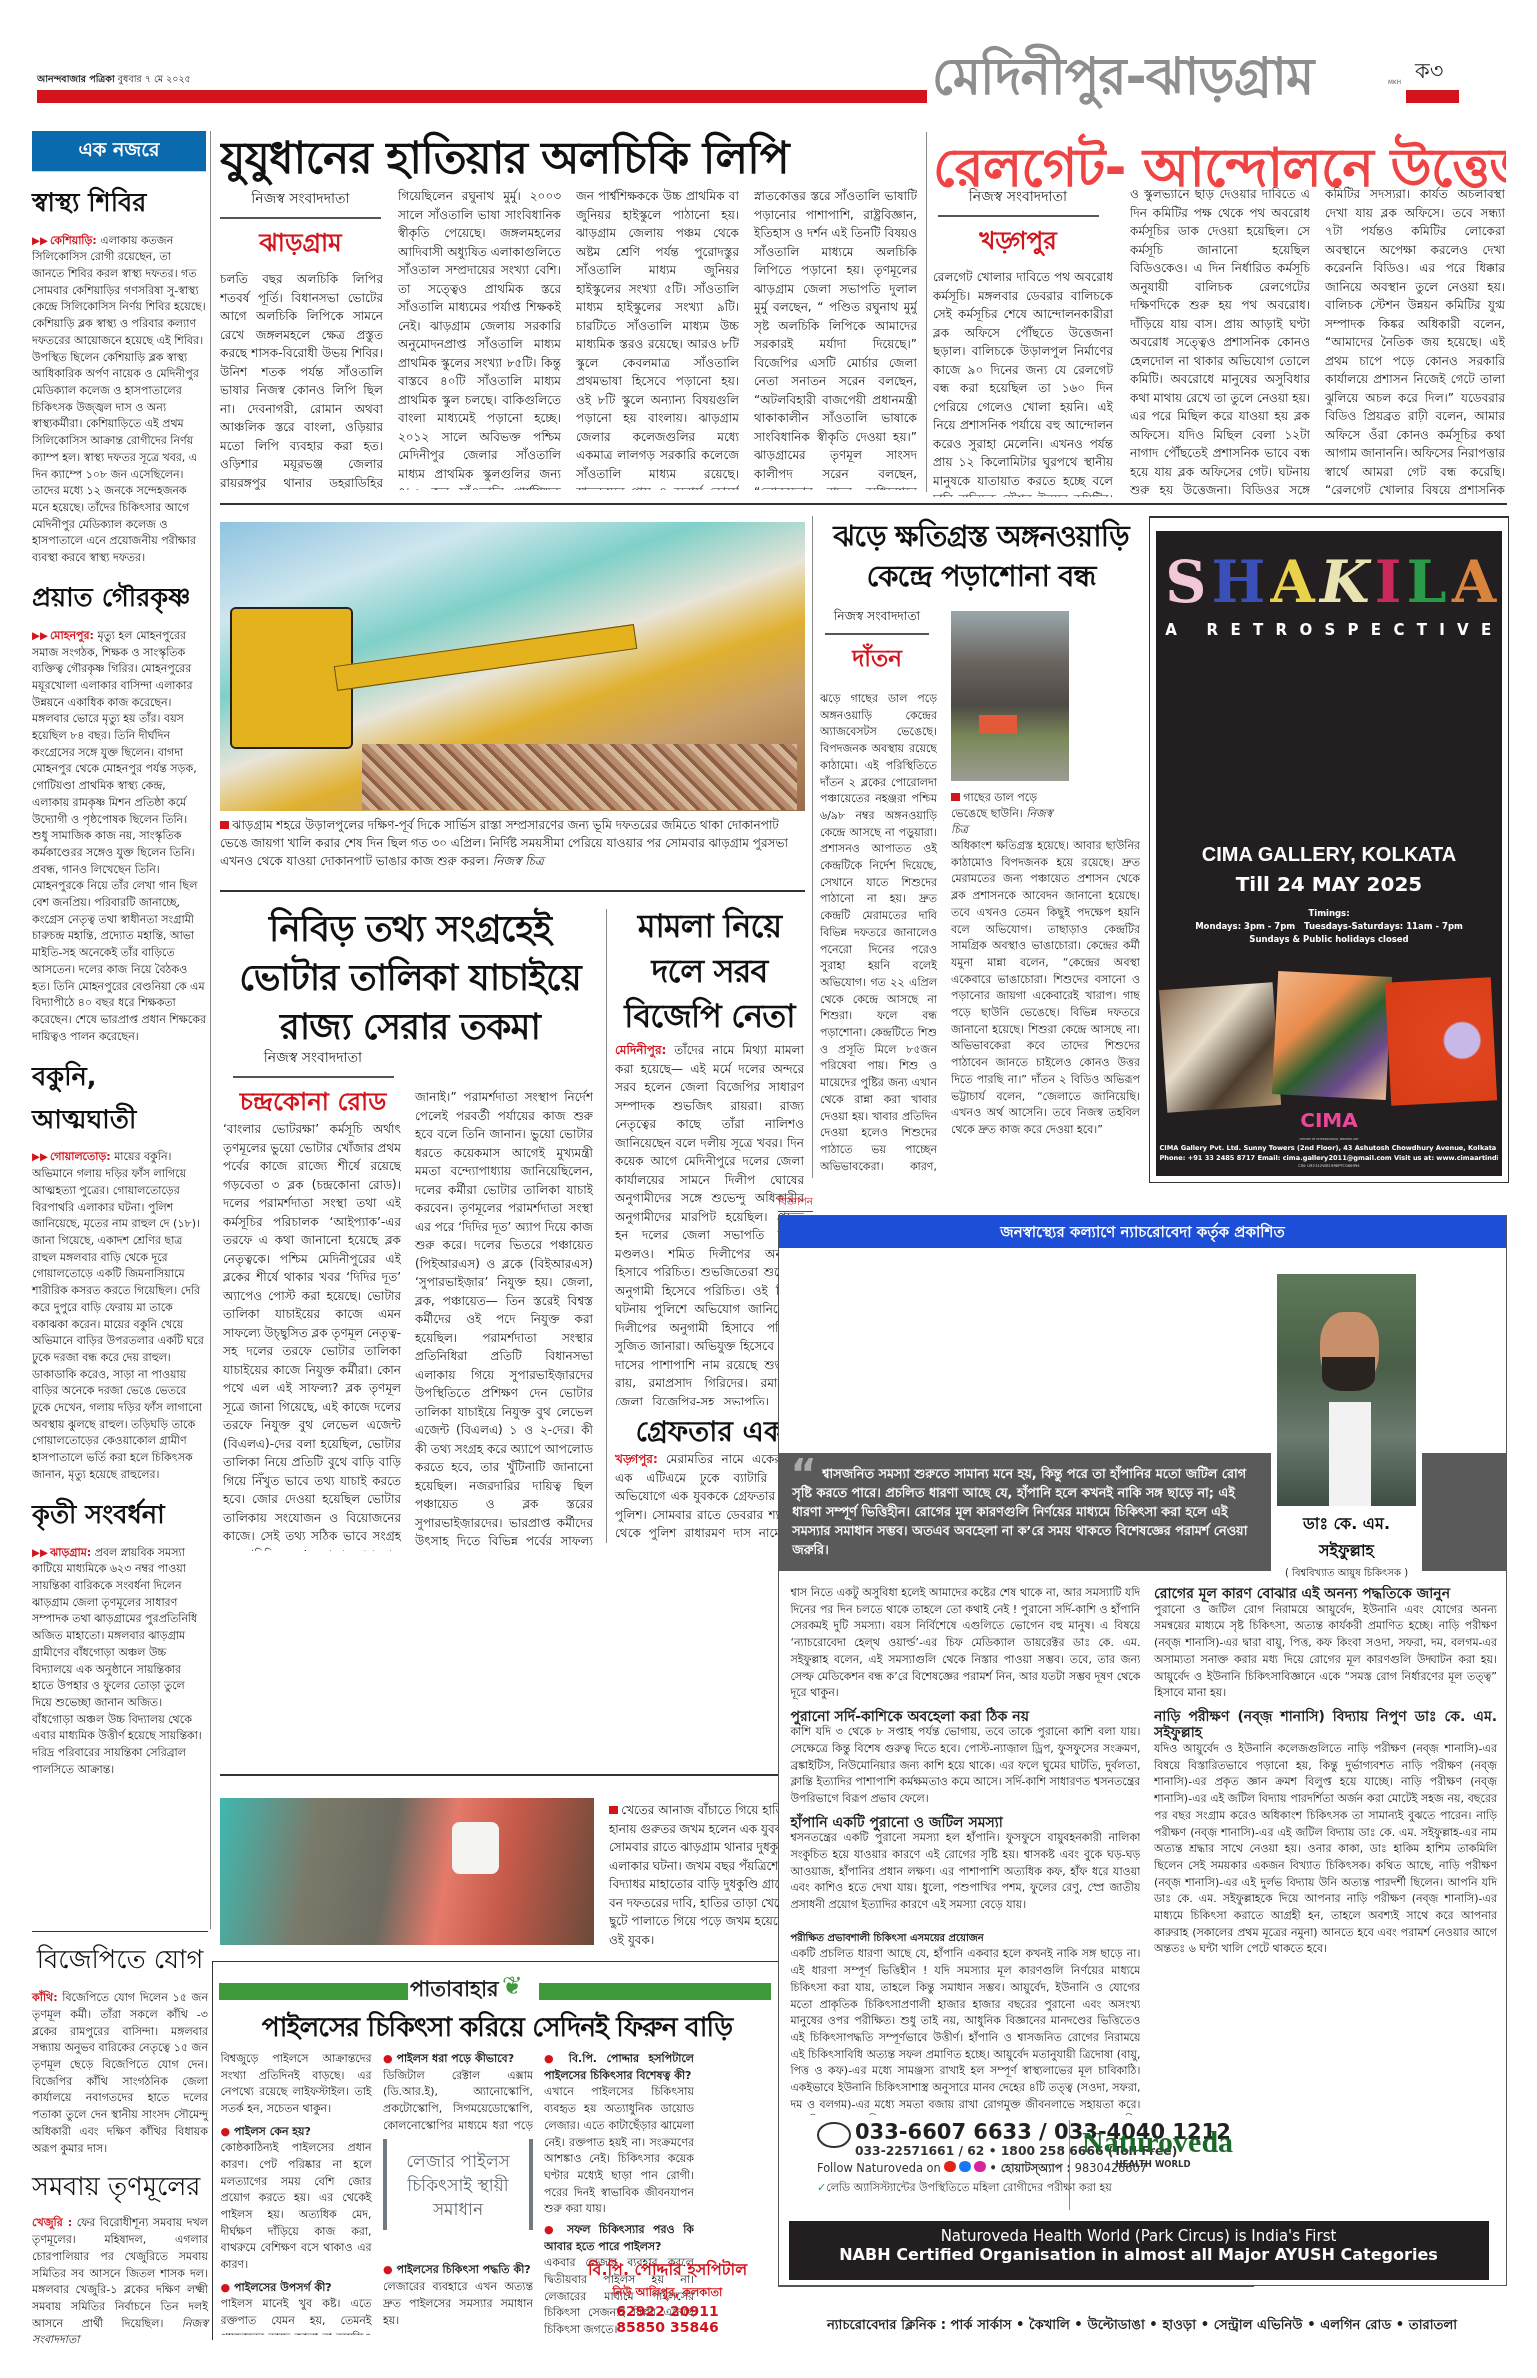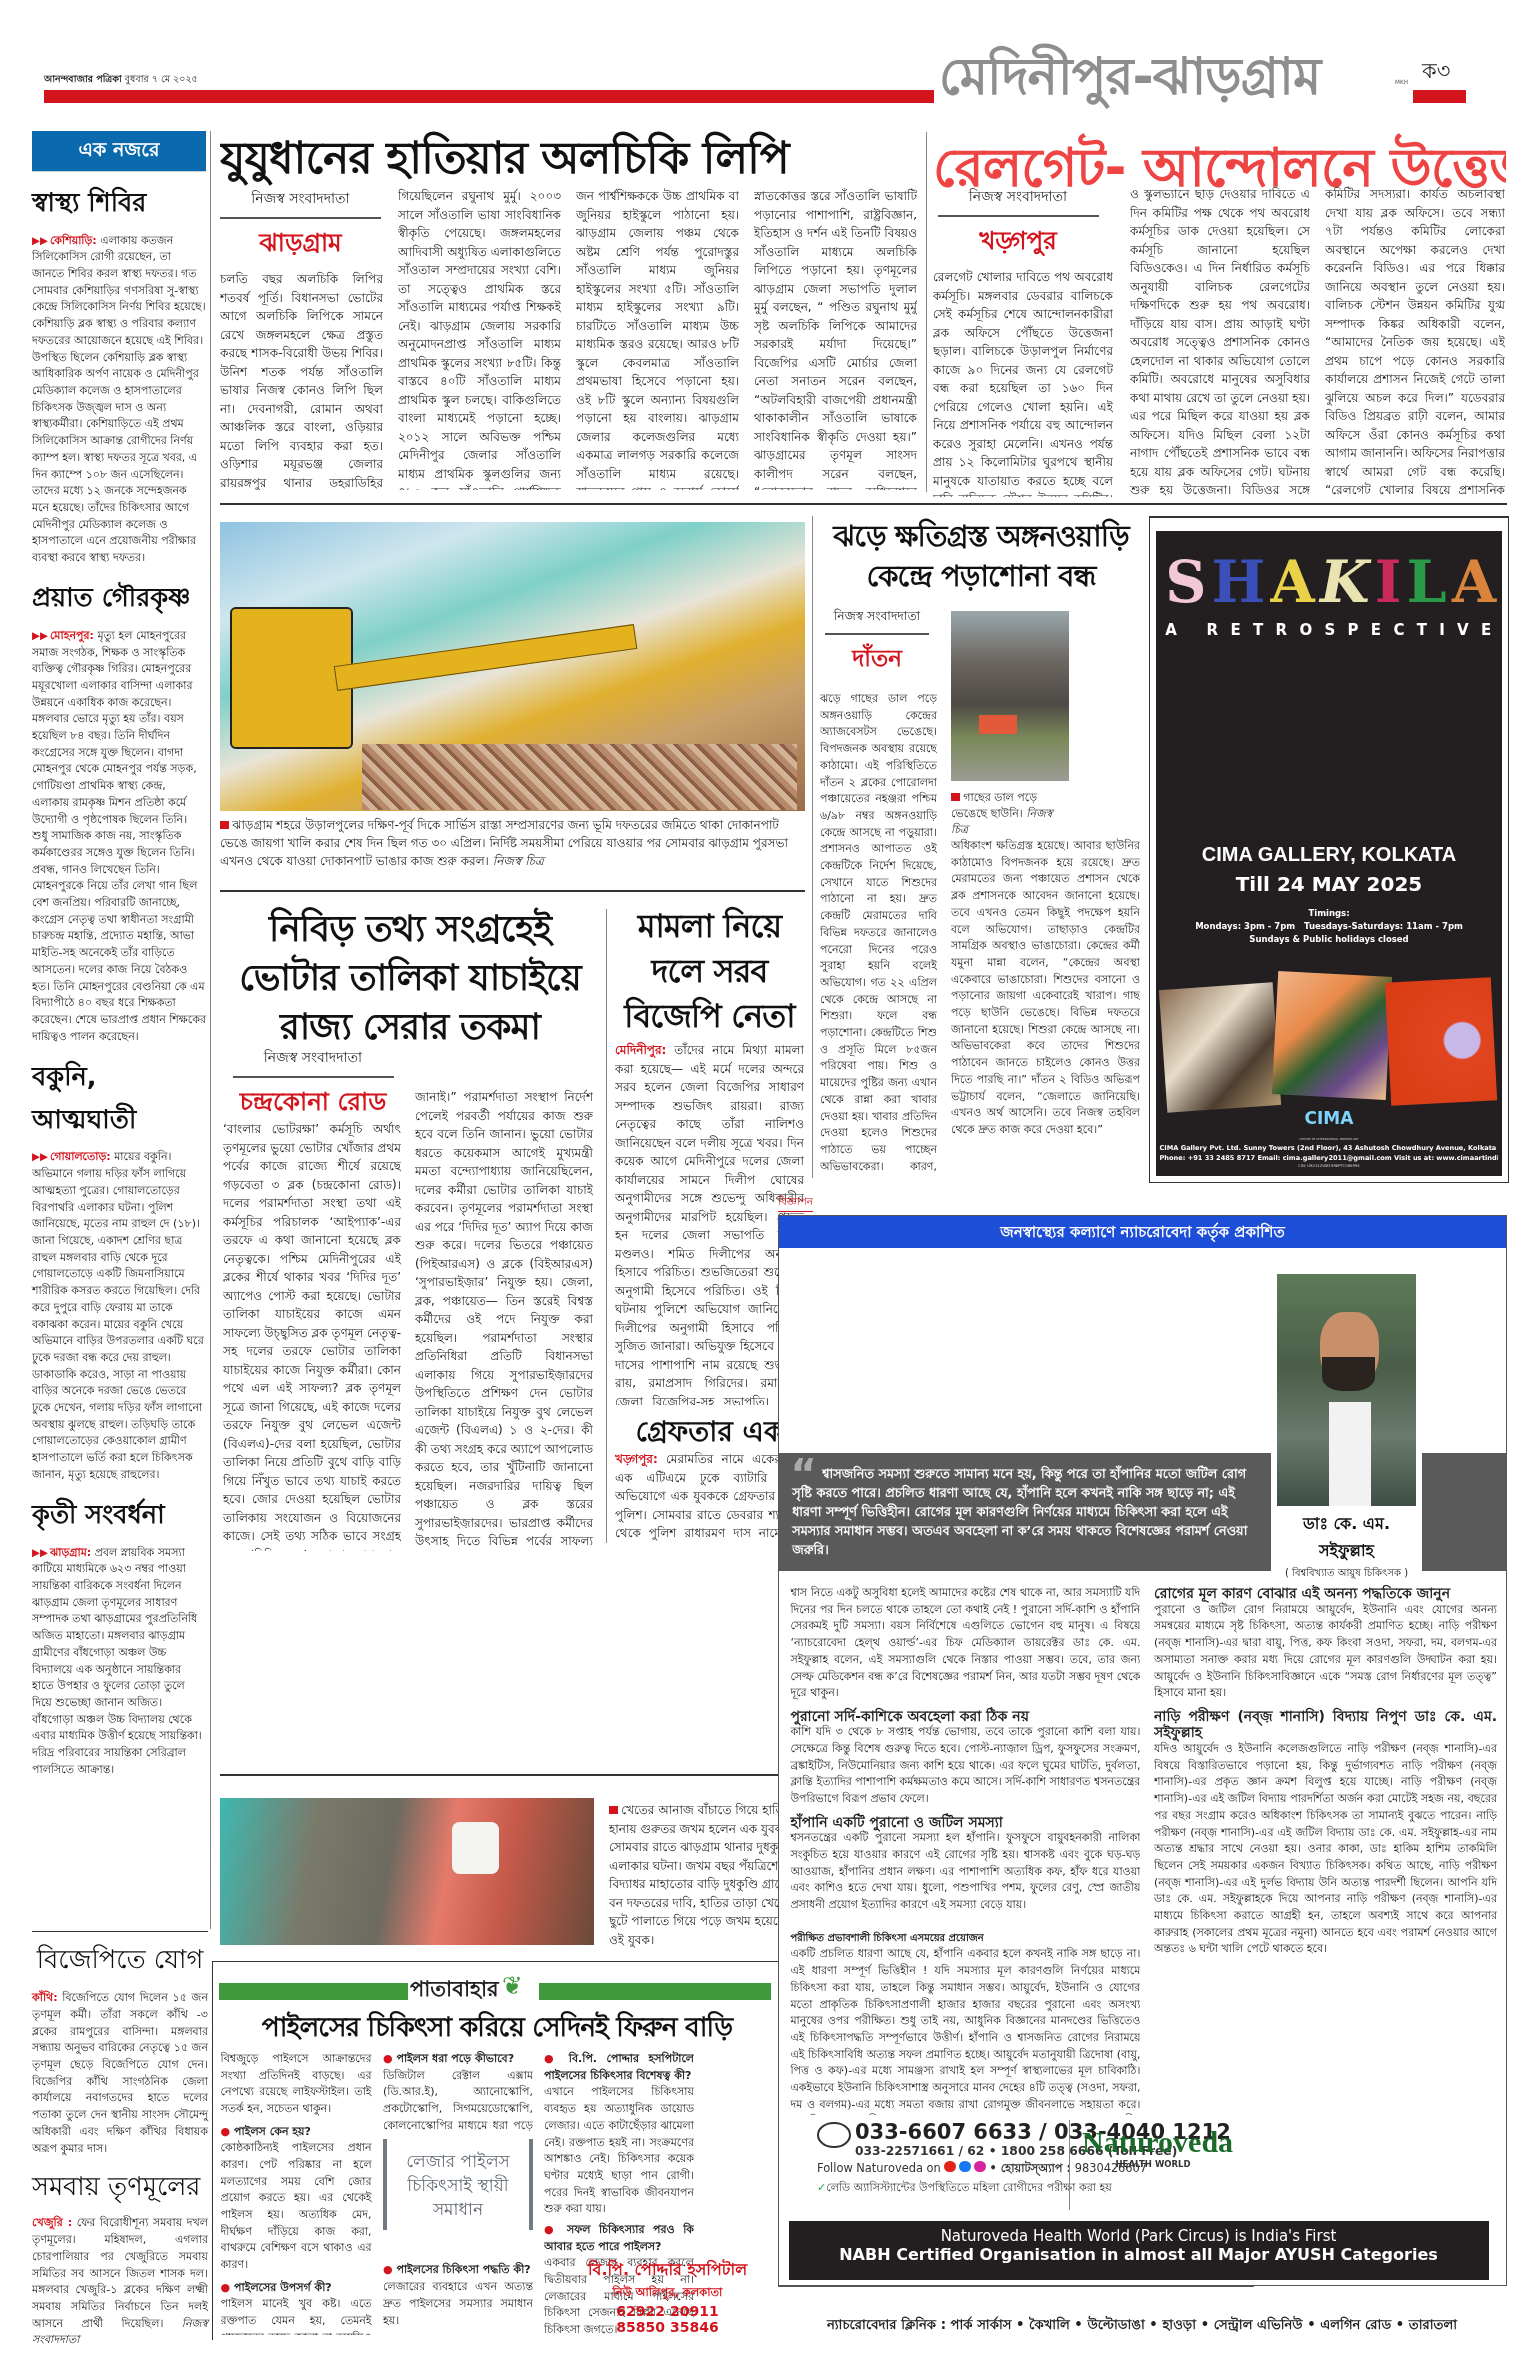--- a/index.html
+++ b/index.html
@@ -14,21 +14,21 @@
 .vrule{position:absolute;width:0.9px;background:#888}
 .hrule{position:absolute;height:1.9px;background:#333}
 .side-h{font-size:25.6px;font-weight:bold;color:#111;margin:11.4px 0 5.7px}
 .side-tag{color:#d3141c;font-weight:bold}
 .arrow{color:#d3141c;font-size:10.4px;margin-right:1.9px}
 .photo{background:linear-gradient(135deg,#7db8d8 0%,#b8d6e6 30%,#c9b79c 55%,#a87a52 80%,#8a6a4a 100%)}
 </style>
 </head>
 <body>
 
-<div class="abs" style="left:12px;top:0;width:1342px;height:123px">
+<div class="abs" style="left:5px;top:0;width:1342px;height:123px">
   <div class="abs" style="left:32px;top:72px;font-size:9.5px;color:#222">
     <b>আনন্দবাজার পত্রিকা</b>
     <span>বুধবার ৭ মে ২০২৫</span>
   </div>
   <div class="abs" style="left:32px;top:90px;width:890px;height:13.2px;background:#d3141c"></div>
   <div class="abs" style="left:927px;top:38px;font-size:51px;font-weight:bold;color:#8e8e8e;letter-spacing:-0.9px;white-space:nowrap">মেদিনীপুর-ঝাড়গ্রাম</div>
   <div class="abs" style="left:1383px;top:79px;font-size:5.7px;color:#555">MKH</div>
   <div class="abs" style="left:1401px;top:90px;width:53px;height:13.2px;background:#d3141c"></div>
   <div class="abs" style="left:1410px;top:55px;font-size:21px;color:#222">ক৩</div>
 </div>
@@ -133,21 +133,21 @@
     <div class="abs" style="left:0;top:312px;width:100%;text-align:center;color:#fff;font-size:20px;font-weight:bold;font-family:'Liberation Sans Narrow','Liberation Sans',sans-serif">CIMA GALLERY, KOLKATA</div>
     <div class="abs" style="left:0;top:341px;width:100%;text-align:center;color:#fff;font-size:20px;font-weight:bold">Till 24 MAY 2025</div>
     <div class="abs" style="left:0;top:377px;width:100%;text-align:center;color:#fff;font-size:8.5px;font-weight:bold">Timings:</div>
     <div class="abs" style="left:0;top:390px;width:100%;text-align:center;color:#fff;font-size:8.5px;font-weight:bold;white-space:pre">Mondays: 3pm - 7pm   Tuesdays-Saturdays: 11am - 7pm</div>
     <div class="abs" style="left:0;top:403px;width:100%;text-align:center;color:#fff;font-size:8.5px;font-weight:bold">Sundays &amp; Public holidays closed</div>
     <div class="abs" style="left:7.6px;top:443px;width:331px;height:132px">
       <div class="abs" style="left:0;top:11.4px;width:114px;height:123px;transform:rotate(-4deg);background:linear-gradient(135deg,#8a6b52,#e7ddc9 40%,#4e3e30 70%,#b19670)"></div>
       <div class="abs" style="left:112px;top:0;width:114px;height:123px;transform:rotate(3deg);background:linear-gradient(135deg,#f2b488,#e88a4a 35%,#2e5f2e 55%,#6a4a8a 75%,#f0c090)"></div>
       <div class="abs" style="left:225px;top:5.7px;width:106px;height:123px;transform:rotate(-3deg);background:radial-gradient(circle at 70% 50%,#c8b8e8 0 18%,#e0451f 20%,#d93c14 100%)"></div>
     </div>
-    <div class="abs" style="left:0;top:577px;width:100%;text-align:center;color:#7dd3fc;font-size:17px;font-weight:bold">CIMA</div>
+    <div class="abs" style="left:0;top:577px;width:100%;text-align:center;color:#ec4899;font-size:20px;font-weight:bold">CIMA</div>
     <div class="abs" style="left:0;top:606px;width:100%;text-align:center;color:#ccc;font-size:2.8px">CENTRE OF INTERNATIONAL MODERN ART</div>
     <div class="abs" style="left:3.8px;top:613px;width:339px;color:#fff;font-size:6.6px;font-weight:bold;white-space:nowrap;overflow:hidden">CIMA Gallery Pvt. Ltd. Sunny Towers (2nd Floor), 43 Ashutosh Chowdhury Avenue, Kolkata – 700 019</div>
     <div class="abs" style="left:3.8px;top:623px;width:339px;color:#fff;font-size:6.6px;font-weight:bold;white-space:nowrap;overflow:hidden">Phone: +91 33 2485 8717  Email: cima.gallery2011@gmail.com Visit us at: www.cimaartindia.com</div>
     <div class="abs" style="left:0;top:632px;width:100%;text-align:center;color:#ccc;font-size:3.8px">CIN: U92142WB1996PTC066994</div>
   </div>
 </div>
 
 <div class="abs" style="left:223px;top:904px;width:374px;font-size:36px;font-weight:bold;line-height:49px;text-align:center;color:#111;letter-spacing:-0.9px">নিবিড় তথ্য সংগ্রহেই ভোটার তালিকা যাচাইয়ে রাজ্য সেরার তকমা</div>
 <div class="abs" style="left:223px;top:1046px;width:374px;height:502px">
   <div class="abs" style="left:0;top:0;width:180px">

